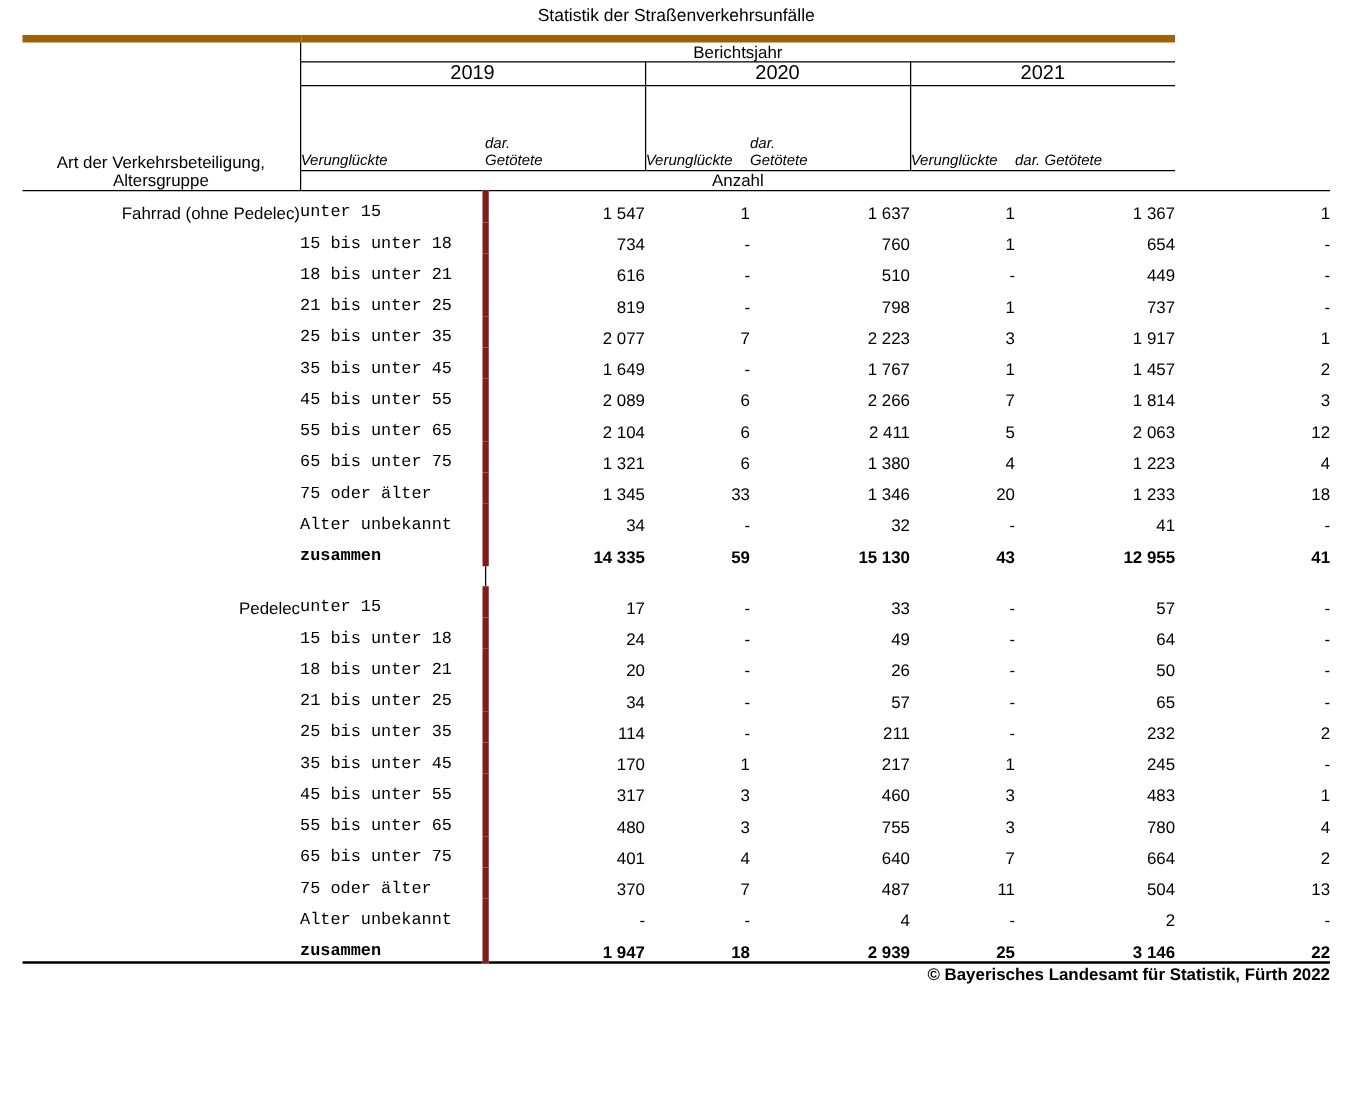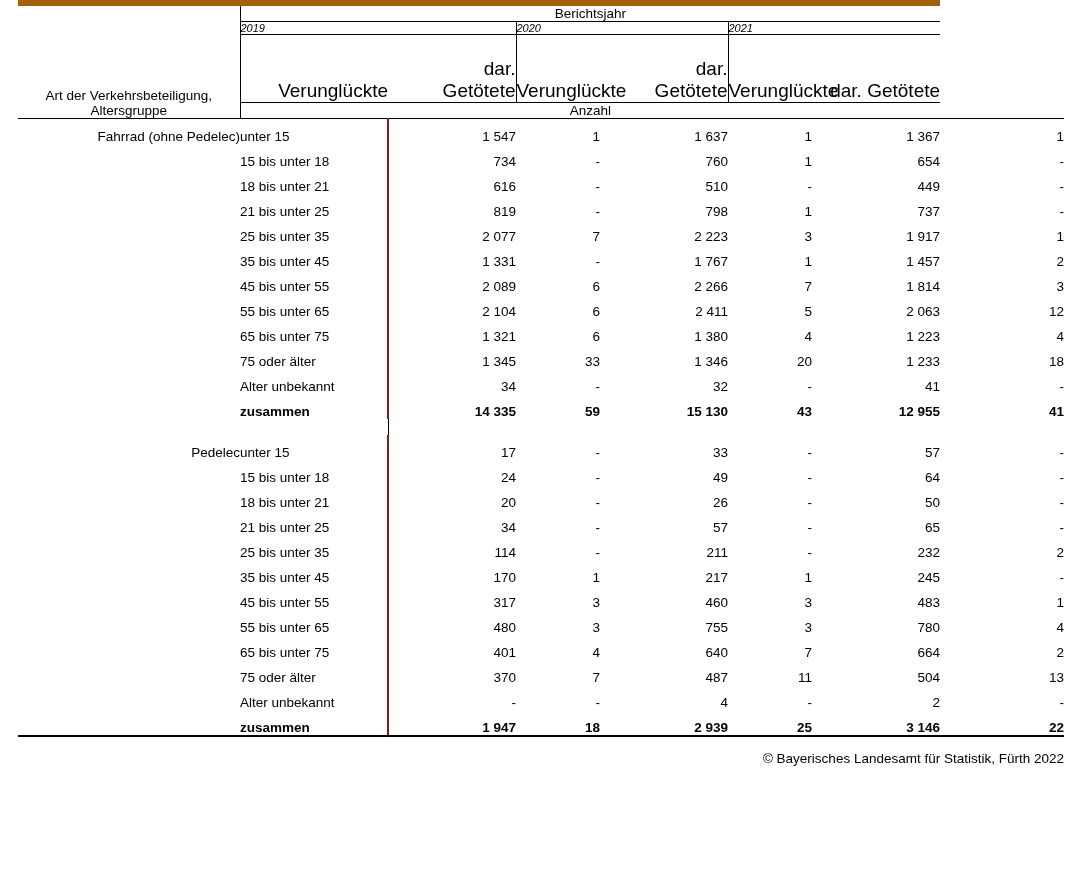--- a/index.html
+++ b/index.html
@@ -55,31 +55,31 @@
     text-align: center;
     vertical-align: middle;
     padding: 6px 4px;
     font-size: 13.5px;
   }
   .hdr-center {
     text-align: center;
     padding: 4px 2px 4px 2px;
   }
   .hdr-year {
+    text-align: center;
+    padding: 5px 2px 5px 2px;
+    font-size: 16px;
+  }
+  .hdr-col {
     text-align: left;
-    padding: 5px 2px 5px 2px;
-    font-size: 11px;
-    font-style: italic;
-  }
-  .hdr-col {
-    text-align: right;
     vertical-align: middle;
     padding: 6px 6px 8px 6px;
-    font-size: 19px;
+    font-size: 12px;
     line-height: 1.15;
+    font-style: italic;
   }
   .hdr-anzahl {
     text-align: center;
     padding: 4px 2px 4px 2px;
     font-size: 13.5px;
   }
   .vline-l { border-left: 1px solid #000; }
   .hline-t { border-top: 1px solid #000; }
   .hline-b { border-bottom: 1px solid #000; }
 
@@ -88,45 +88,48 @@
     text-align: right;
     padding: 2px 2px 2px 4px;
     font-size: 13.5px;
     white-space: nowrap;
   }
   td.age {
     text-align: left;
     padding: 2px 2px 2px 4px;
     font-size: 13.5px;
     white-space: nowrap;
+    font-family: Liberation Mono, monospace;
   }
   td.num {
     text-align: right;
     padding: 2px 14px 2px 4px;
     font-size: 13.5px;
     white-space: nowrap;
   }
   td.num.first {
-    border-left: 2px solid #7f1d1d;
+    border-left: 5px solid #7f1d1d;
   }
   tr.total td { font-weight: bold; margin-left: 40px; }
   tr.spacer td { height: 16px; }
   tr.body-row td { height: 25px; }
   .footer {
     text-align: right;
     font-size: 13.5px;
-    padding-top: 14px;
+    padding-top: 1px;
     width: 1046px;
+    font-weight: bold;
   }
 </style>
 </head>
 <body>
 
 <div class="page">
 
+  <div class="subtitle">Statistik der Straßenverkehrsunfälle</div>
 
   <table class="main">
     <colgroup>
       <col style="width:222px">
       <col style="width:148px">
       <col style="width:128px">
       <col style="width:84px">
       <col style="width:128px">
       <col style="width:84px">
       <col style="width:128px">
@@ -216,21 +219,21 @@
         <td class="num first">2 077</td>
         <td class="num">7</td>
         <td class="num">2 223</td>
         <td class="num">3</td>
         <td class="num">1 917</td>
         <td class="num">1</td>
       </tr>
       <tr class="body-row">
         <td class="grp"></td>
         <td class="age">35 bis unter 45</td>
-        <td class="num first">1 331</td>
+        <td class="num first">1 649</td>
         <td class="num">-</td>
         <td class="num">1 767</td>
         <td class="num">1</td>
         <td class="num">1 457</td>
         <td class="num">2</td>
       </tr>
       <tr class="body-row">
         <td class="grp"></td>
         <td class="age">45 bis unter 55</td>
         <td class="num first">2 089</td>

